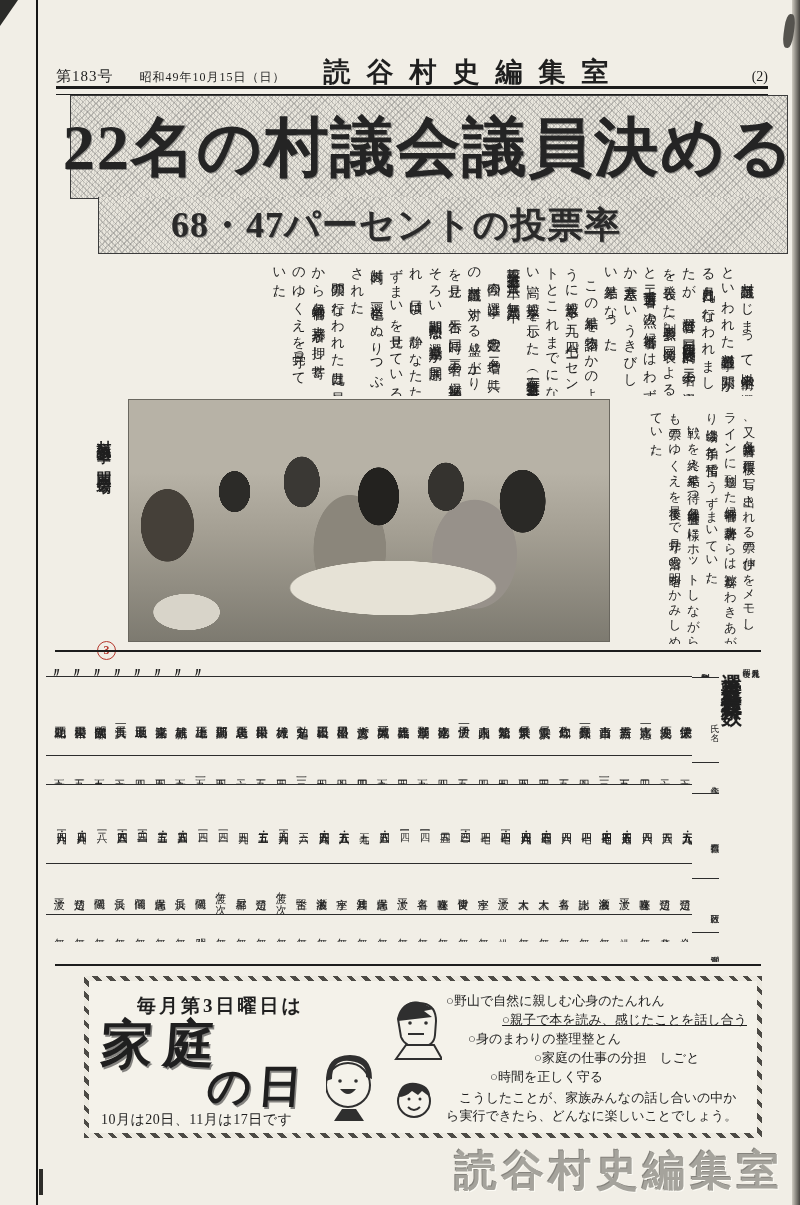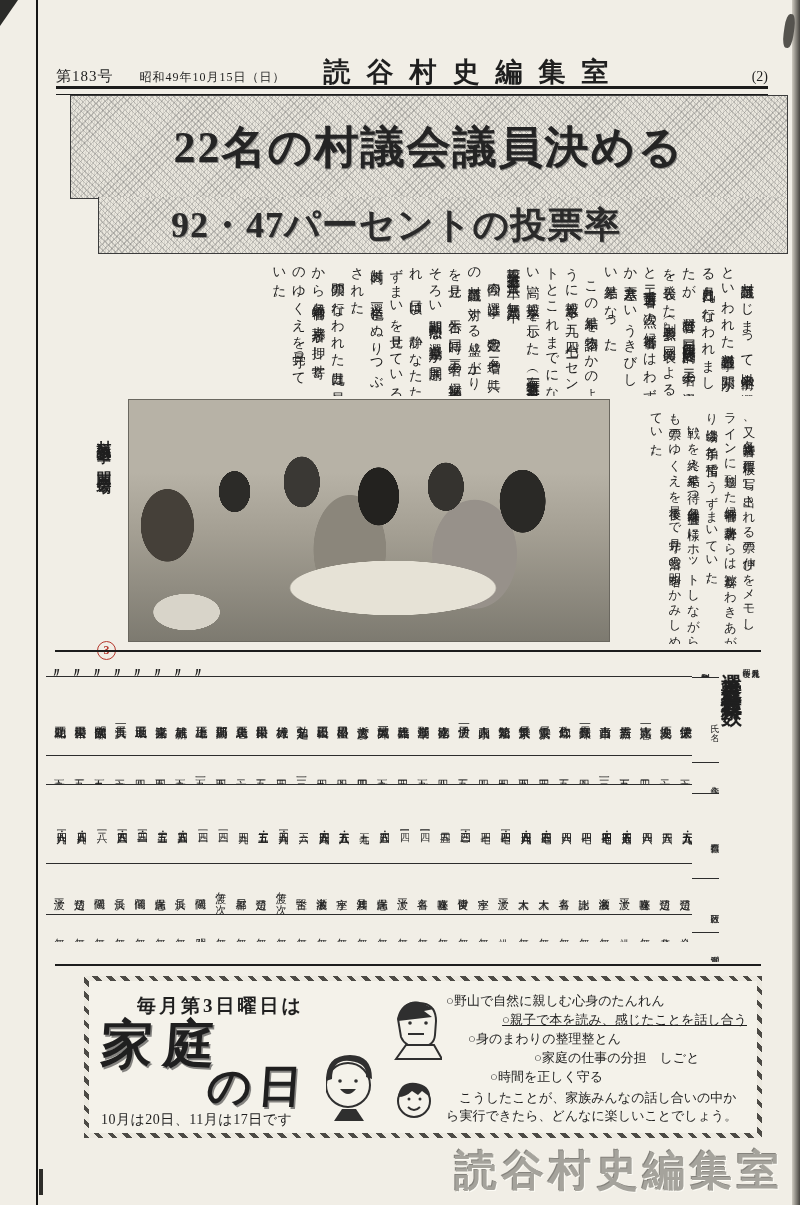--- a/index.html
+++ b/index.html
@@ -25,21 +25,21 @@
     border-top:3px solid #1c1c1c;border-bottom:1px solid #1c1c1c;}
 
   
   .hatch{background-color:#e9e6dd;
     background-image:
       repeating-linear-gradient(45deg,rgba(95,95,95,.28) 0 1px,transparent 1px 4px),
       repeating-linear-gradient(-45deg,rgba(95,95,95,.28) 0 1px,transparent 1px 5px),
       repeating-linear-gradient(100deg,rgba(95,95,95,.14) 0 1px,transparent 1px 3px);}
   .headline-main{position:absolute;left:70px;top:95px;width:716px;height:102px;
     border:1px solid #3c3c3c;display:flex;align-items:center;justify-content:center;}
-  .headline-main span{font-size:44px;font-weight:bold;letter-spacing:2px;color:#242424;
+  .headline-main span{font-size:64px;font-weight:bold;letter-spacing:2px;color:#242424;
     text-shadow:1px 1px 0 rgba(60,60,60,.5);white-space:nowrap;}
   .headline-sub{position:absolute;left:98px;top:197px;width:688px;height:56px;
     border:1px solid #3c3c3c;border-top:none;display:flex;align-items:center;}
   .headline-sub span{font-size:36px;font-weight:bold;letter-spacing:1px;color:#2a2a2a;
     margin-left:72px;text-shadow:1px 1px 0 rgba(60,60,60,.45);white-space:nowrap;}
 
   
   .v-article{writing-mode:vertical-rl;text-orientation:mixed;overflow:hidden;}
   .art-upper{position:absolute;top:258px;left:58px;width:699px;height:138px;
     font-size:13.5px;line-height:19.5px;letter-spacing:1.5px;}
@@ -133,21 +133,21 @@
     <span class="m-date">昭和49年10月15日（日）</span>
     <span class="m-title">読谷村史編集室</span>
     <span class="m-page">(2)</span>
   </div>
   <div class="masthead-rule"></div>
 
   <div class="headline-main hatch">
     <span>22名の村議会議員決める</span>
   </div>
   <div class="headline-sub hatch">
-    <span>92・47パーセントの投票率</span>
+    <span>68・47パーセントの投票率</span>
   </div>
 
   <div class="v-article art-upper" id="art-upper">
       <p>村議選はじまって以来空前の選挙といわれた村議選挙の開票が去る九月九日に行なわれましたが、村選管は同日午後四時最終的に二十二名の当選者を発表した（別表参照）。同発表によると二十二番当選者と次点の候補者とはわずか六票差というきびしい結果となった。</p>
       <p>この結果を物語るかのように投票率も九二、四七パーセントとこれまでにない高い投票率を示した。（有権者数一万三千三百九十二　投票者数一万二千三百八十三、無効票八十二）。</p>
       <p>今回の選挙は、定数の二名増と共に村民の村議選に対する盛り上がりを見せ、告示と同時に三十二名の立候補者が出そろい期間中熱烈な選挙運動が展開され、日頃は、静かなたたずまいを見せている村内は、選挙一色にぬりつぶされた。</p>
       <p>開票の行なわれた九日は早朝から各候補者の支持者が押し寄せ、開票のゆくえを見守っていた。</p>
     </div>
 
   <div class="photo"></div>

